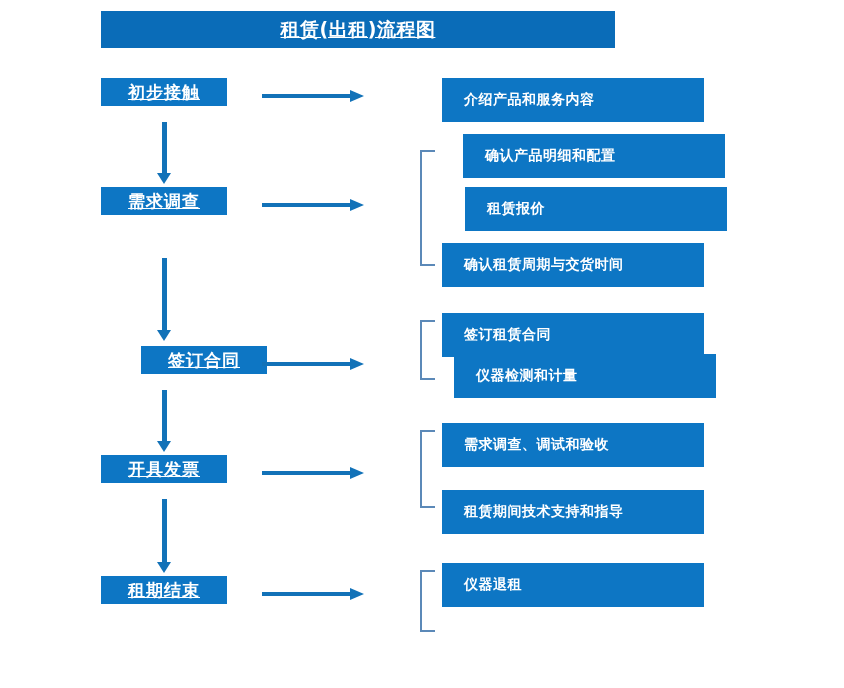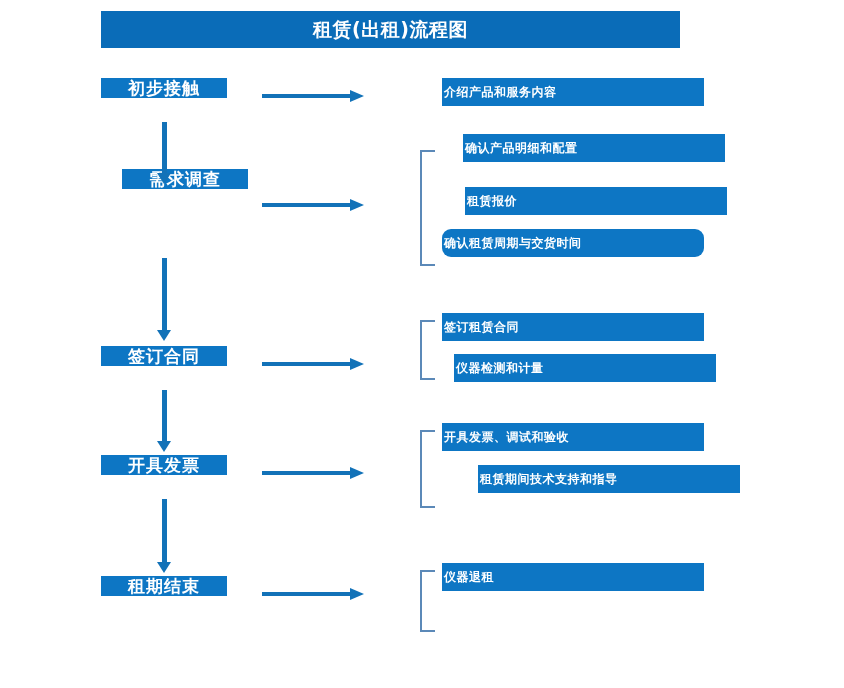--- a/index.html
+++ b/index.html
@@ -18,61 +18,63 @@
     position: relative;
     width: 844px;
     height: 688px;
     background: #ffffff;
   }
   
   .title-bar {
     position: absolute;
     left: 101px;
     top: 11px;
-    width: 579px;
+    width: 514px;
     height: 37px;
     background: #0a6cb8;
     color: #ffffff;
     display: flex;
     align-items: center;
     justify-content: center;
     font-size: 19px;
     font-weight: bold;
     letter-spacing: 0.5px;
     box-sizing: border-box;
+    text-decoration: underline;
   }
   
   .stage-box {
     position: absolute;
     left: 101px;
     width: 126px;
-    height: 20px;
+    height: 28px;
     background: #0d76c4;
     color: #ffffff;
     display: flex;
     align-items: center;
     justify-content: center;
     font-size: 17px;
     font-weight: bold;
     letter-spacing: 1px;
     box-sizing: border-box;
+    text-decoration: underline;
   }
   
   .detail-box {
     position: absolute;
     left: 442px;
     width: 262px;
-    height: 28px;
+    height: 44px;
     background: #0d76c4;
     color: #ffffff;
     display: flex;
     align-items: center;
-    font-size: 12px;
+    font-size: 14px;
     font-weight: bold;
-    padding-left: 2px;
+    padding-left: 22px;
     letter-spacing: 0.5px;
     box-sizing: border-box;
   }
   
   .h-arrow {
     position: absolute;
     left: 262px;
     width: 102px;
     height: 16px;
   }
@@ -130,23 +132,23 @@
 </style>
 </head>
 <body>
 
 <div id="canvas">
 
   <div class="title-bar">租赁(出租)流程图</div>
 
   <div class="stage-box" style="top:78px;">初步接触</div>
 
-  <div class="stage-box" style="top:169px;margin-left:21px;">需求调查</div>
-
-  <div class="stage-box" style="top:346px;">签订合同</div>
+  <div class="stage-box" style="top:187px;">需求调查</div>
+
+  <div class="stage-box" style="top:346px;margin-left:40px;">签订合同</div>
 
   <div class="stage-box" style="top:455px;">开具发票</div>
 
   <div class="stage-box" style="top:576px;">租期结束</div>
 
   <div class="v-arrow" style="top:122px; height:62px;">
     <div class="shaft" style="height:51px;"></div>
     <div class="head"></div>
   </div>
 
@@ -197,26 +199,26 @@
   <div class="bracket" style="top:430px; height:78px;"></div>
 
   <div class="bracket" style="top:570px; height:62px;"></div>
 
   <div class="detail-box" style="top:78px;">介绍产品和服务内容</div>
 
   <div class="detail-box" style="top:134px;margin-left:21px;">确认产品明细和配置</div>
 
   <div class="detail-box" style="top:187px;margin-left:23px;">租赁报价</div>
 
-  <div class="detail-box" style="top:229px;border-radius:9px;">确认租赁周期与交货时间</div>
+  <div class="detail-box" style="top:243px;">确认租赁周期与交货时间</div>
 
   <div class="detail-box" style="top:313px;">签订租赁合同</div>
 
   <div class="detail-box" style="top:354px;margin-left:12px;">仪器检测和计量</div>
 
-  <div class="detail-box" style="top:423px;">开具发票、调试和验收</div>
-
-  <div class="detail-box" style="top:465px;margin-left:36px;">租赁期间技术支持和指导</div>
+  <div class="detail-box" style="top:423px;">需求调查、调试和验收</div>
+
+  <div class="detail-box" style="top:490px;">租赁期间技术支持和指导</div>
 
   <div class="detail-box" style="top:563px;">仪器退租</div>
 
 
 </div>
 
 </body></html>

